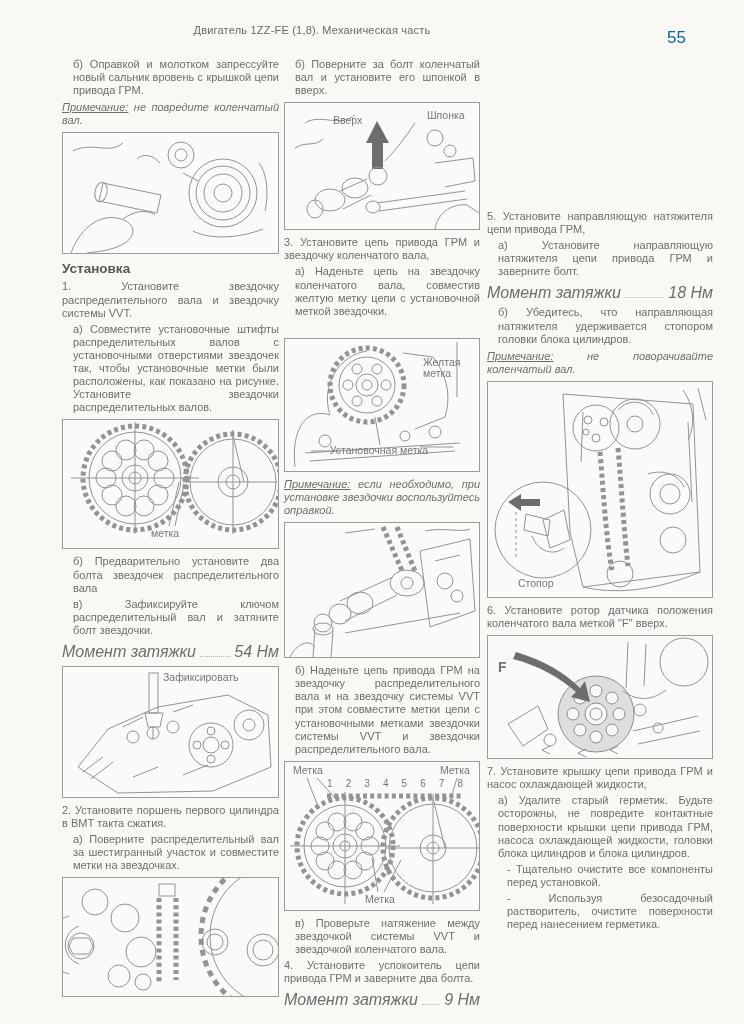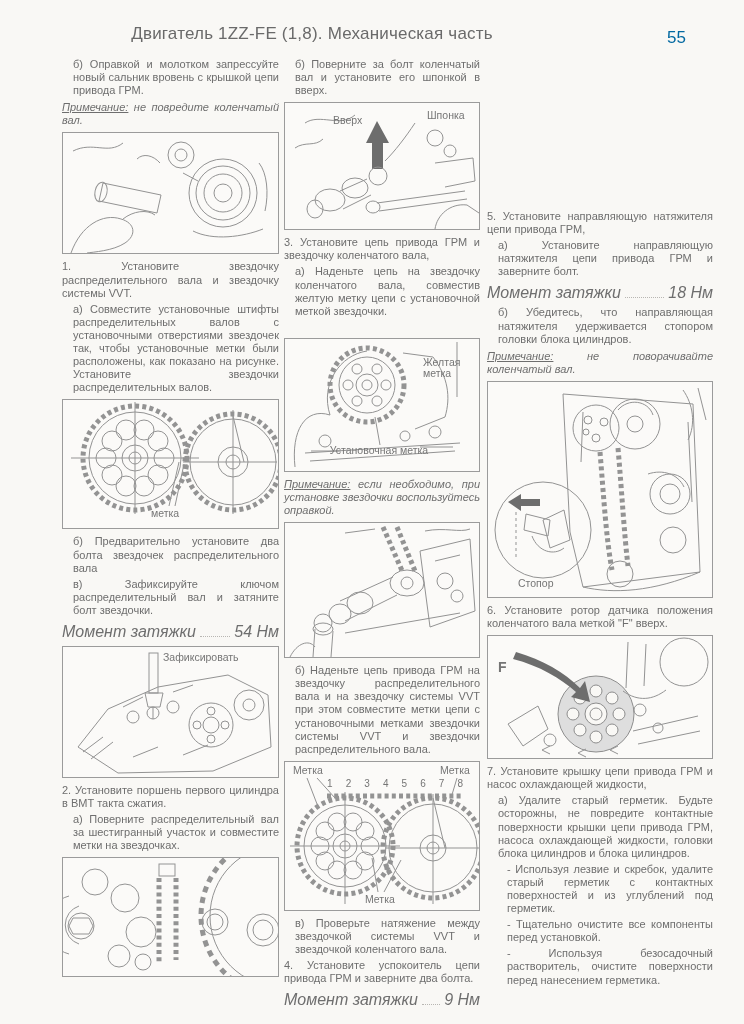--- a/index.html
+++ b/index.html
@@ -1,19 +1,19 @@
 <!DOCTYPE html>
 <html><head>
 <meta charset="utf-8">
 <style>
   html,body{margin:0;padding:0;background:#e9e7e3;}
   .page{position:relative;width:744px;height:1024px;background:#f9f8f5;
         font-family:"Liberation Sans",sans-serif;color:#6e6e6e;overflow:hidden;}
   .title{position:absolute;top:24px;left:0;width:624px;text-align:center;
-         font-size:17px;color:#6a6a6a;letter-spacing:.2px;}
+         font-size:11px;color:#6a6a6a;letter-spacing:.2px;}
   .pagenum{position:absolute;top:28px;right:58px;font-size:17px;color:#0369a1;}
   .col{position:absolute;top:58px;}
   .col-left{left:62px;width:217px;}
   .col-mid{left:284px;width:196px;}
   .col-right{left:487px;width:226px;padding-top:152px;box-sizing:border-box;}
   .p{font-size:11px;line-height:13.1px;text-align:justify;margin:0 0 3px 0;}
   .sub{padding-left:11px;}
   .bullet{padding-left:20px;}
   .note{font-style:italic;margin:4px 0 5px;}
   .note .u{text-decoration:underline;}
@@ -62,20 +62,21 @@
         <ellipse cx="38" cy="59" rx="6" ry="10" transform="rotate(12 38 59)"></ellipse>
         <path d="M8,120 C18,92 40,80 58,86 C72,90 74,102 62,110 C50,118 30,119 24,120"></path>
         <path d="M60,86 C70,78 84,76 92,82"></path>
         <path d="M10,18 C30,8 45,22 60,10"></path>
         <path d="M130,98 C150,108 180,104 200,96"></path>
         <path d="M196,30 C204,40 206,60 202,78"></path>
         <path d="M120,40 L135,48"></path>
       </svg>
     </div>
 
+    <div class="heading">Установка</div>
     <p class="p">1. Установите звездочку распределительного вала и звездочку системы VVT.</p>
     <p class="p sub">а) Совместите установочные штифты распределительных валов с установочными отверстиями звездочек так, чтобы установочные метки были расположены, как показано на рисунке. Установите звездочки распределительных валов.</p>
 
     <div class="fig" style="height:128px;">
       <svg width="215" height="128" viewBox="0 0 215 128">
         <circle class="teeth" cx="72" cy="58" r="52"></circle>
           <circle cx="72" cy="58" r="46"></circle>
         <circle cx="101" cy="58" r="10"></circle>
           <circle cx="95" cy="75" r="10"></circle>
         <circle cx="81" cy="86" r="10"></circle>
@@ -381,17 +382,16 @@
           <path d="M98,113 L90,117 L98,121"></path>
         <path d="M130,110 L122,114 L130,118"></path>
         <path d="M145,95 L210,80"></path>
           <path d="M150,108 L212,95"></path>
       </svg>
       <div class="flabel big" style="left:10px;top:26px;">F</div>
     </div>
 
     <p class="p">7. Установите крышку цепи привода ГРМ и насос охлаждающей жидкости,</p>
     <p class="p sub">а) Удалите старый герметик. Будьте осторожны, не повредите контактные поверхности крышки цепи привода ГРМ, насоса охлаждающей жидкости, головки блока цилиндров и блока цилиндров.</p>
-    <p class="p bullet">- Используя лезвие и скребок, удалите старый герметик с контактных поверхностей и из углублений под герметик.</p>
     <p class="p bullet">- Тщательно очистите все компоненты перед установкой.</p>
     <p class="p bullet">- Используя безосадочный растворитель, очистите поверхности перед нанесением герметика.</p>
   </div>
 </div>
 
 </body></html>

